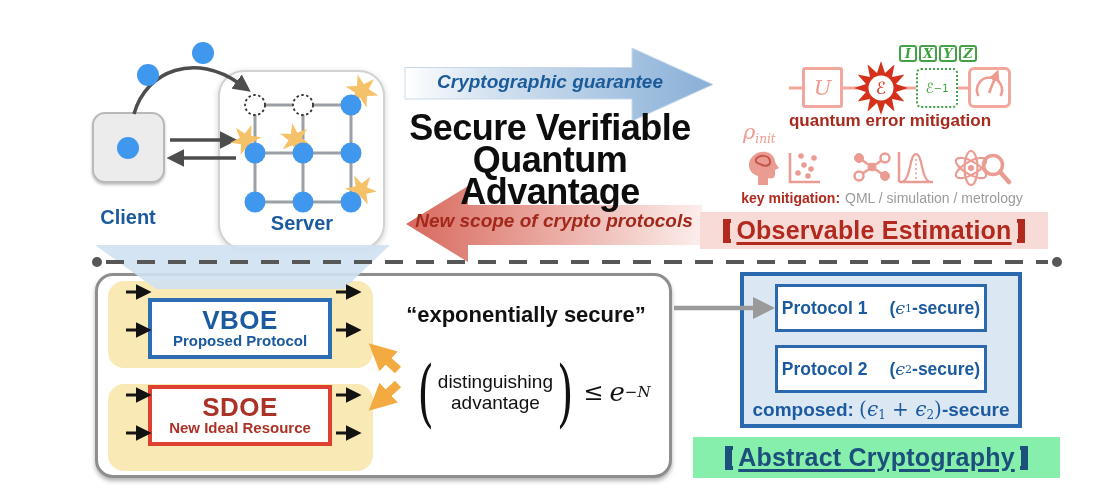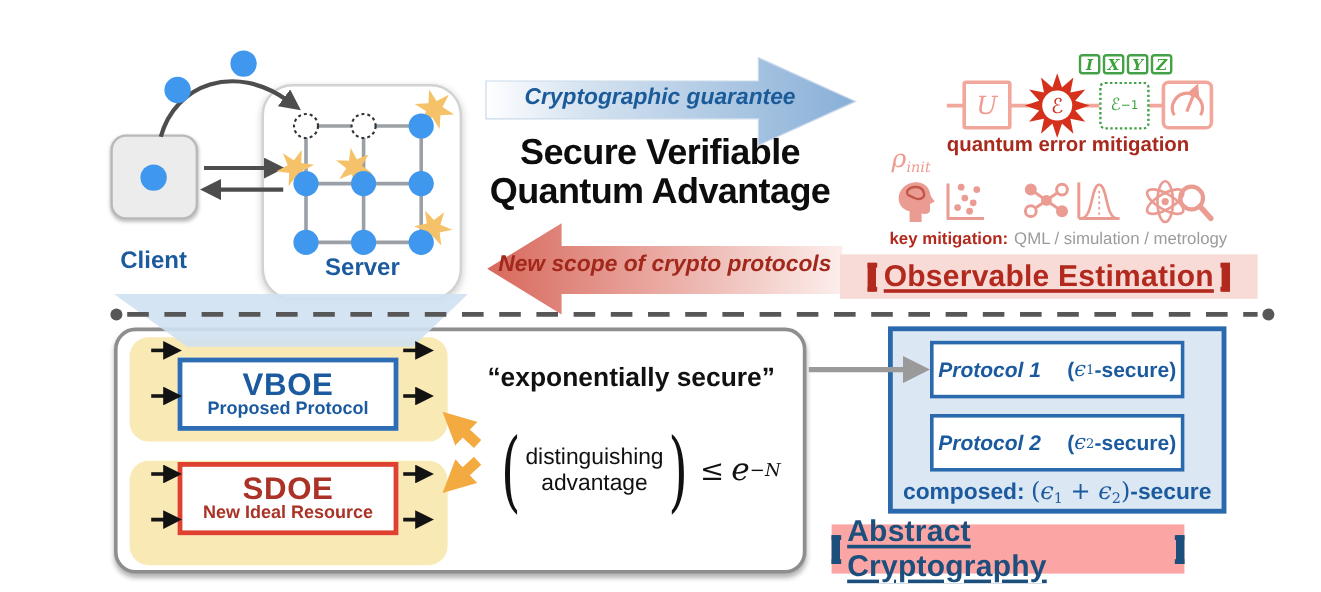--- a/index.html
+++ b/index.html
@@ -14,21 +14,21 @@
   
   #client-box{left:92px;top:112px;width:73px;height:71px;background:#ececec;border:2px solid #b9b9b9;
     border-radius:13px;box-shadow:0 2px 3px rgba(0,0,0,.25);z-index:1;}
   #server-box{left:218px;top:70px;width:167px;height:180px;background:#ffffff;border:2px solid #d2d2d2;
     border-radius:26px;box-shadow:0 2px 6px rgba(0,0,0,.18);z-index:1;}
   .node-label{position:absolute;z-index:4;font-weight:700;font-size:20px;color:#1b5a9e;text-align:center;}
   #client-label{left:88px;top:206px;width:80px;}
   #server-label{left:256px;top:212px;width:92px;}
   
   #main-title{left:380px;top:112px;width:340px;text-align:center;z-index:4;
-    font-size:30px;line-height:32px;font-weight:800;color:#0d0d0d;letter-spacing:-0.5px;}
+    font-size:36px;line-height:32px;font-weight:800;color:#0d0d0d;letter-spacing:-0.5px;}
   #fwd-label{left:410px;top:71px;width:280px;text-align:center;z-index:4;
     font-size:19px;font-style:italic;font-weight:700;color:#1c5b99;}
   #bwd-label{left:415px;top:210px;width:278px;text-align:center;z-index:4;
     font-size:19px;font-style:italic;font-weight:700;color:#a2281c;}
   .mi{font-family:"DejaVu Serif", serif;font-style:italic;}
   #rho-init{left:743px;top:75px;z-index:4;color:#ef9b90;font-size:21px;margin-top:45px;}
   #rho-init .sub{font-size:12px;vertical-align:-4px;}
   #u-box{left:802px;top:67px;width:41px;height:41px;border:3px solid #f2a79c;border-radius:3px;background:#fff;
     z-index:1;display:flex;align-items:center;justify-content:center;font-size:21px;color:#ef9b90;}
   #inv-box{left:916px;top:68px;width:42px;height:40px;border:2.5px dotted #44a148;border-radius:5px;background:#fff;
@@ -39,21 +39,21 @@
   .pauli{position:absolute;top:45px;width:18px;height:17px;border:2px solid #44a148;border-radius:3px;background:#fff;
     z-index:1;display:flex;align-items:center;justify-content:center;
     font-family:"DejaVu Serif",serif;font-style:italic;font-weight:700;font-size:12.5px;color:#3aa33a;}
   #qem-caption{left:760px;top:111px;width:260px;text-align:center;z-index:4;font-weight:800;font-size:17px;color:#a82a1c;}
   #key-utils{left:737px;top:190px;width:290px;text-align:center;z-index:4;font-size:14px;white-space:nowrap;}
   #key-utils .ku-label{font-weight:800;color:#b2291e;margin-right:5px;}
   #key-utils .ku-items{color:#9b9b9b;}
   
   .banner{display:flex;align-items:center;justify-content:center;z-index:4;font-weight:800;}
   #obs-banner{left:700px;top:212px;width:348px;height:37px;background:#f8dbd6;color:#b2291e;font-size:25px;}
-  #abs-banner{left:693px;top:437px;width:294px;height:41px;background:#fca5a5;color:#1d4f7c;font-size:25px;}
+  #abs-banner{left:693px;top:437px;width:367px;height:41px;background:#86efac;color:#1d4f7c;font-size:25px;}
   .banner .lbl{text-decoration:underline;text-decoration-thickness:2.5px;text-underline-offset:3px;letter-spacing:0.2px;}
   .lens{display:inline-block;width:8px;height:24px;border:0 solid currentColor;
     border-left-width:7px;border-top-width:4px;border-bottom-width:4px;margin:0 5px 0 0;box-sizing:border-box;}
   .lens.r{border-left-width:0;border-right-width:7px;margin:0 0 0 5px;}
   
   #gray-panel{left:95px;top:273px;width:577px;height:205px;background:#ffffff;border:3px solid #8e8e8e;
     border-radius:18px;box-shadow:0 3px 4px rgba(0,0,0,.3);z-index:1;}
   .yellow-bg{left:108px;width:265px;height:87px;background:#f9e9b4;border-radius:16px;z-index:1;}
   #yellow1{top:281px;} #yellow2{top:384px;}
   .proto-box{left:148px;width:184px;height:61px;background:#fff;z-index:2;
@@ -69,21 +69,21 @@
   #equation .paren{font-family:"DejaVu Serif",serif;font-size:42px;font-weight:400;transform:scaleY(1.75);display:inline-block;}
   #equation .stack{display:flex;flex-direction:column;align-items:center;margin:0 4px;font-size:19px;line-height:21px;}
   #equation .rel{font-family:"DejaVu Serif",serif;font-size:24px;margin:0 6px 0 10px;}
   #equation .base{font-size:26px;}
   #equation .exp{font-size:15px;vertical-align:11px;}
   
   #comp-panel{left:740px;top:272px;width:282px;height:156px;background:#dbe7f3;border:4px solid #2a69ad;z-index:1;}
   .pr-box{left:775px;width:212px;height:48px;background:#fff;border:3px solid #2a69ad;z-index:2;
     display:flex;align-items:center;justify-content:center;color:#1b5a9e;font-weight:800;font-size:17.5px;white-space:nowrap;}
   #pr1{top:284px;} #pr2{top:345px;}
-  .pr-box .name{margin-right:22px;font-style:italic;}
+  .pr-box .name{margin-right:22px;}
   .eps{font-family:"DejaVu Serif",serif;font-style:italic;font-weight:400;}
   .eps-sub{font-family:"DejaVu Serif",serif;font-size:11px;vertical-align:-3px;font-weight:400;}
   #composed{left:742px;top:397px;width:278px;text-align:center;z-index:4;color:#1b5a9e;font-weight:800;font-size:19px;white-space:nowrap;}
   #composed .srf{font-family:"DejaVu Serif",serif;font-weight:400;font-size:20px;}
   #composed .eps-sub{font-size:12px;}
 </style>
 </head>
 <body>
 
 <div id="canvas">

